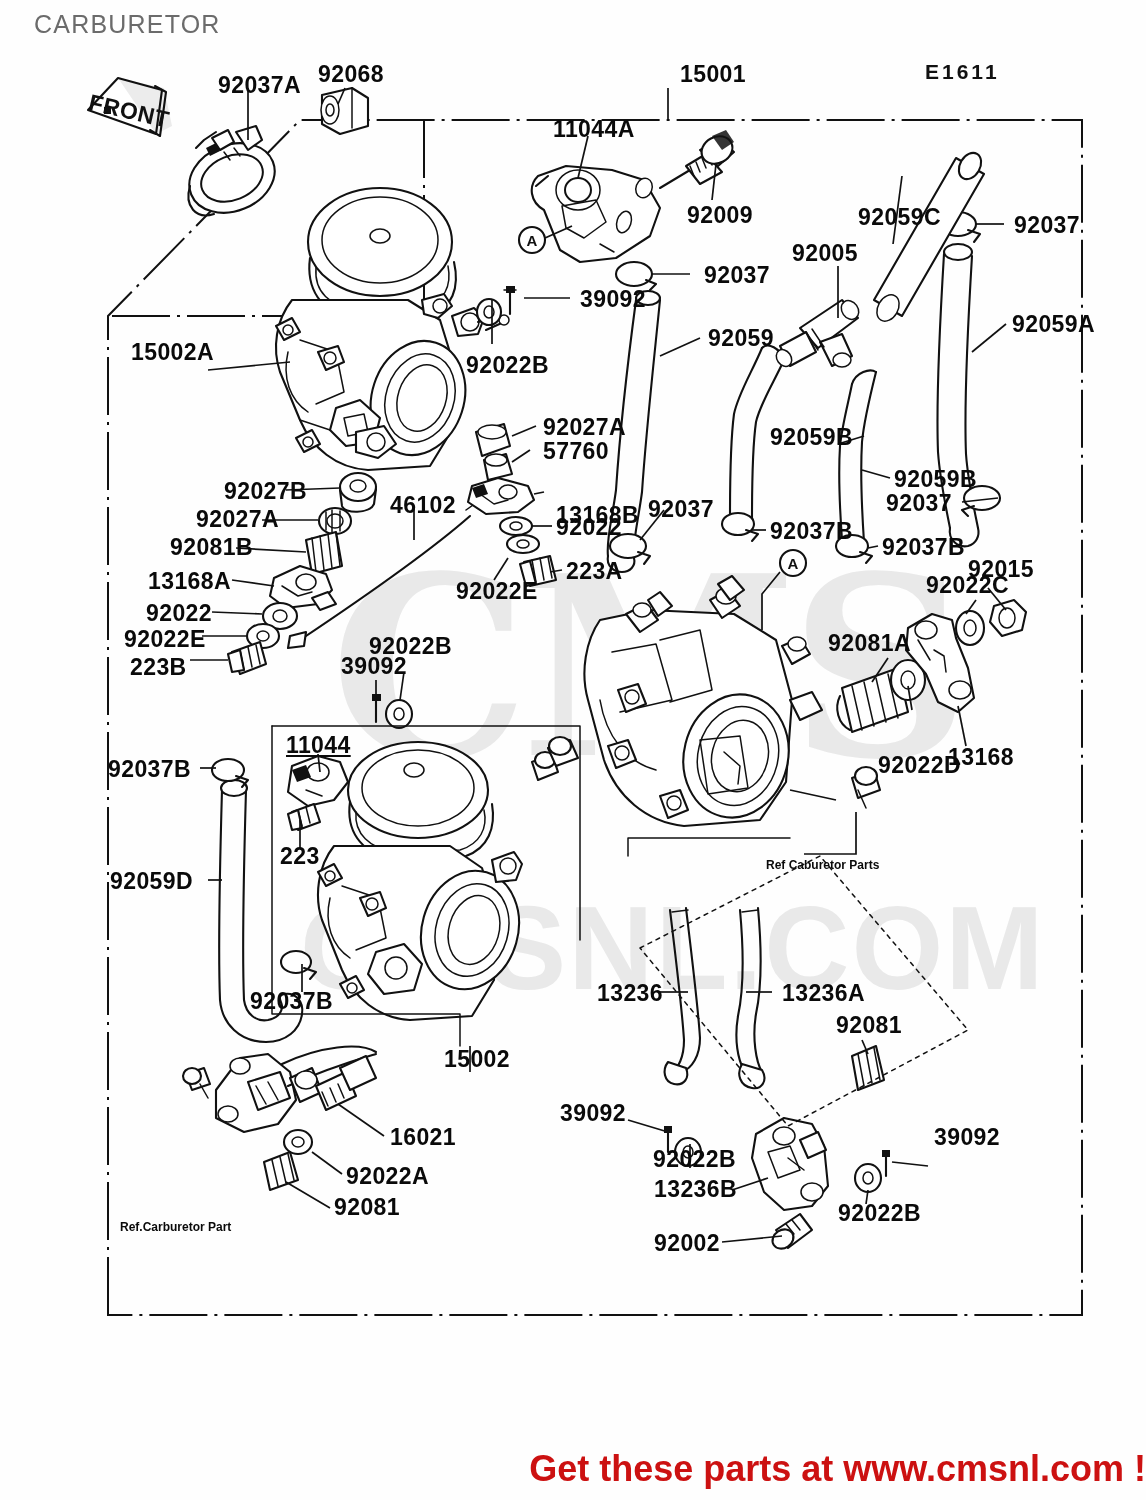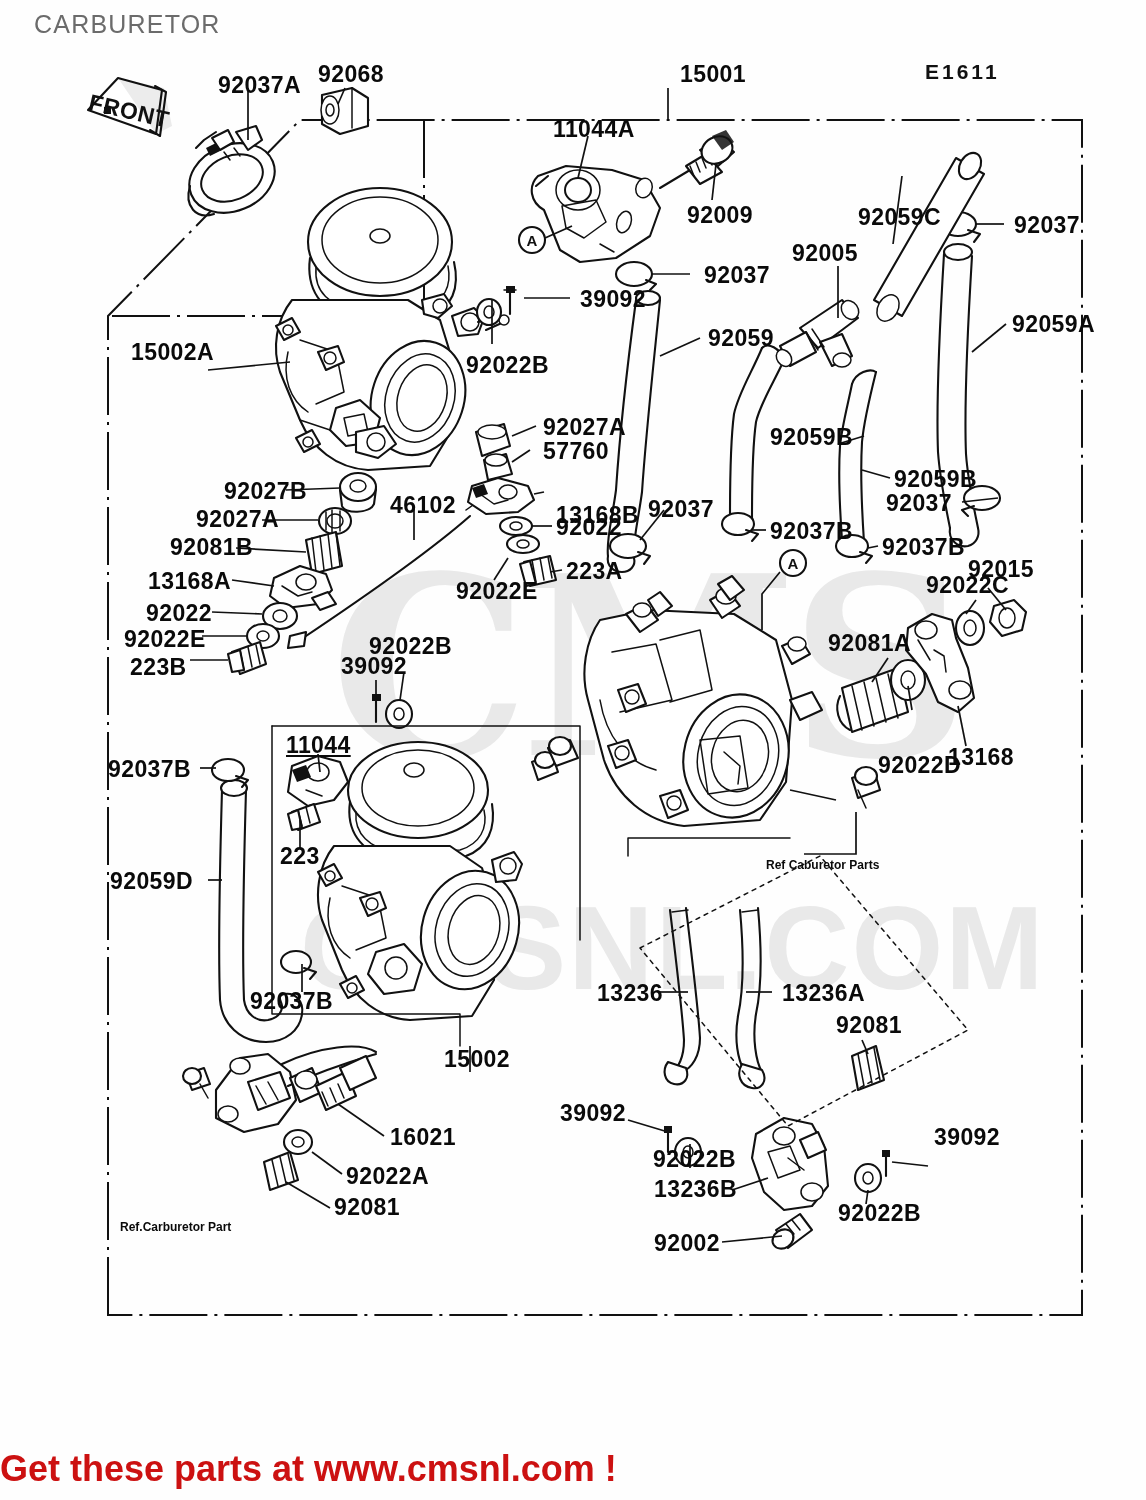--- a/index.html
+++ b/index.html
@@ -10,21 +10,21 @@
 
   
   .page-title{position:absolute;left:34px;top:10px;font-size:25px;letter-spacing:1.2px;
               color:#6b6b6b;font-weight:400;}
 
   
   .sheet-code{position:absolute;left:925px;top:60px;font-size:21px;font-weight:700;
               letter-spacing:3px;color:#111;}
 
   
-  .footer{position:absolute;left:0;top:1448px;width:1146px;text-align:left;
+  .footer{position:absolute;left:0;top:1448px;width:1146px;text-align:right;
           font-size:36px;font-weight:700;color:#cc1111;letter-spacing:0px;}
 
   
   .lbl{position:absolute;font-size:23px;font-weight:700;color:#0a0a0a;
        white-space:nowrap;letter-spacing:0.4px;line-height:1;}
 
   
   .reftxt{position:absolute;font-size:12px;font-weight:700;color:#0a0a0a;white-space:nowrap;}
 
   

